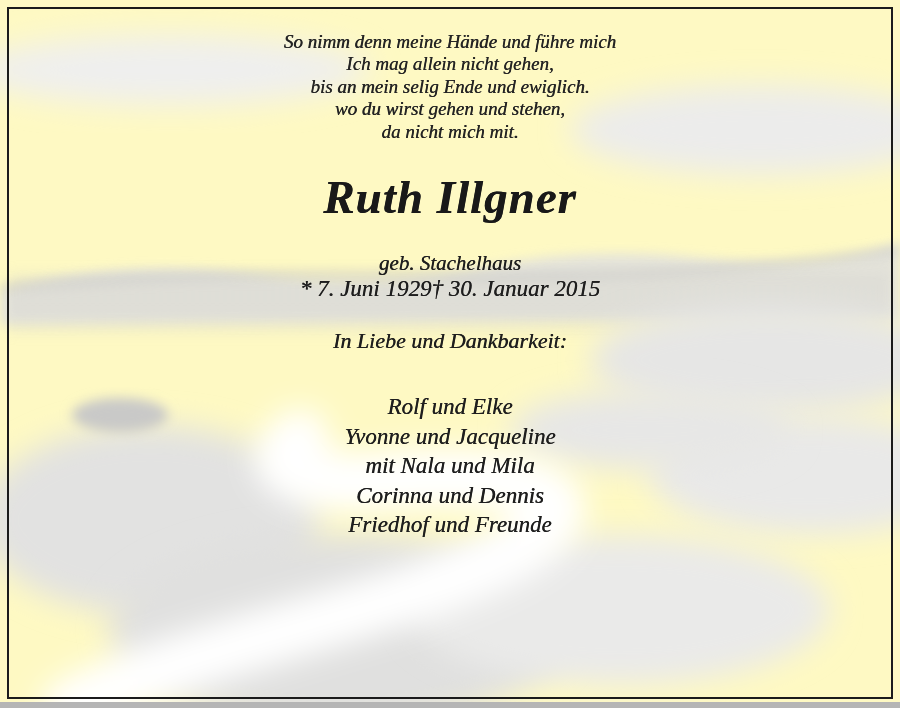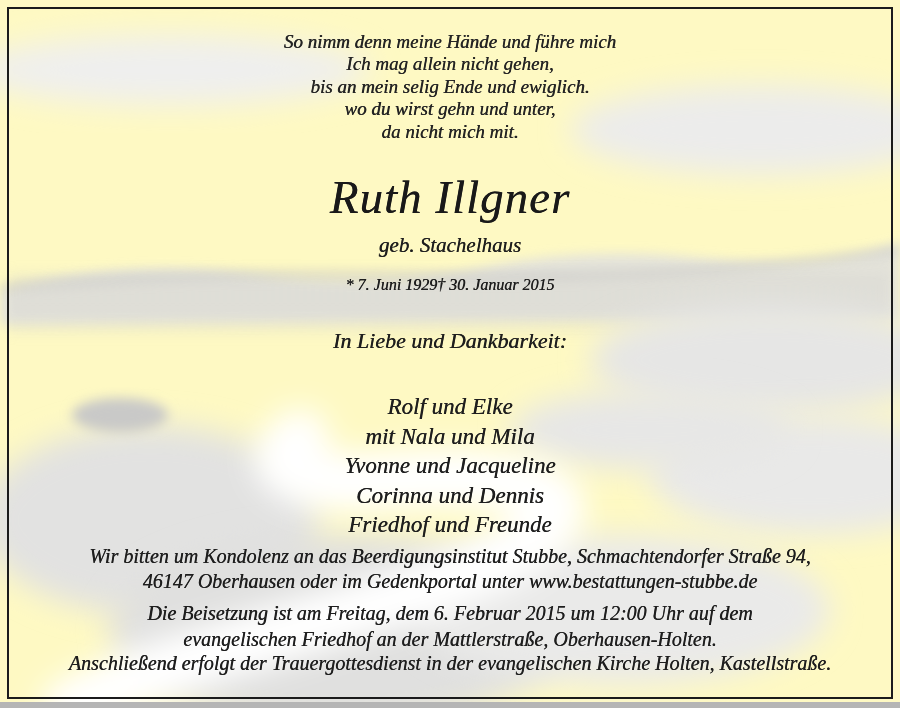--- a/index.html
+++ b/index.html
@@ -47,32 +47,32 @@
   }
   .poem {
     top: 31px;
     font-size: 19px;
     line-height: 22.4px;
     color: #242424;
   }
   .name {
     top: 173px;
     font-size: 47px;
-    font-weight: 400;
+    font-weight: 700;
     line-height: 1.05;
     letter-spacing: 1px;
     color: #191919;
   }
   .maiden {
-    top: 233px;
+    top: 251px;
     font-size: 21px;
   }
   .dates {
     top: 276px;
-    font-size: 16px;
+    font-size: 23px;
     display: flex;
     justify-content: center;
   }
   .tribute {
     top: 328px;
     font-size: 22px;
   }
   .mourners {
     top: 392px;
     font-size: 23px;
@@ -131,51 +131,42 @@
     <ellipse cx="120" cy="415" rx="48" ry="17" fill="#c9c9c8" filter="url(#soft)"></ellipse>
 
     <path d="M70,708 C190,645 430,605 525,545 C605,493 520,470 385,480 C305,486 255,468 300,438" stroke="#ffffff" stroke-width="58" fill="none" stroke-linecap="round" filter="url(#softer)"></path>
   </svg>
 
   <div class="content">
     <div class="poem">
       <div>So nimm denn meine Hände und führe mich</div>
       <div>Ich mag allein nicht gehen,</div>
       <div>bis an mein selig Ende und ewiglich.</div>
-      <div>wo du wirst gehn und unter,</div>
+      <div>wo du wirst gehen und stehen,</div>
       <div>da nicht mich mit.</div>
     </div>
 
     <h1 class="name">Ruth Illgner</h1>
 
     <div class="maiden">geb. Stachelhaus</div>
 
     <div class="dates">
       <span>* 7. Juni 1929</span>
       <span>† 30. Januar 2015</span>
     </div>
 
     <div class="tribute">In Liebe und Dankbarkeit:</div>
 
     <div class="mourners">
       <div>Rolf und Elke</div>
+      <div>Yvonne und Jacqueline</div>
       <div>mit Nala und Mila</div>
-      <div>Yvonne und Jacqueline</div>
       <div>Corinna und Dennis</div>
       <div>Friedhof und Freunde</div>
     </div>
 
-    <div class="condolence">
-      <div>Wir bitten um Kondolenz an das Beerdigungsinstitut Stubbe, Schmachtendorfer Straße 94,</div>
-      <div>46147 Oberhausen oder im Gedenkportal unter www.bestattungen-stubbe.de</div>
-    </div>
 
-    <div class="burial">
-      <div>Die Beisetzung ist am Freitag, dem 6. Februar 2015 um 12:00 Uhr auf dem</div>
-      <div>evangelischen Friedhof an der Mattlerstraße, Oberhausen-Holten.</div>
-    </div>
 
-    <div class="service">Anschließend erfolgt der Trauergottesdienst in der evangelischen Kirche Holten, Kastellstraße.</div>
   </div>
 
   <div class="frame"></div>
   <div class="bottom-strip"></div>
 </div>
 
 </body></html>

